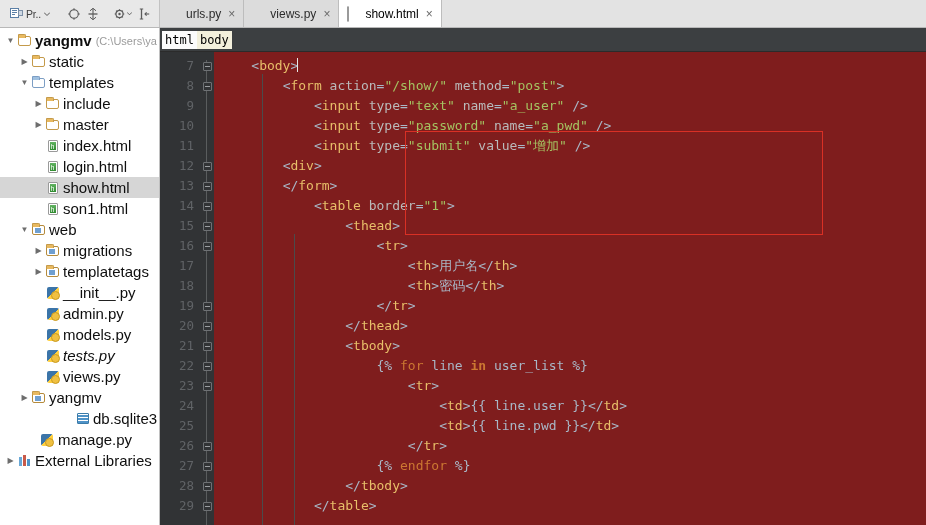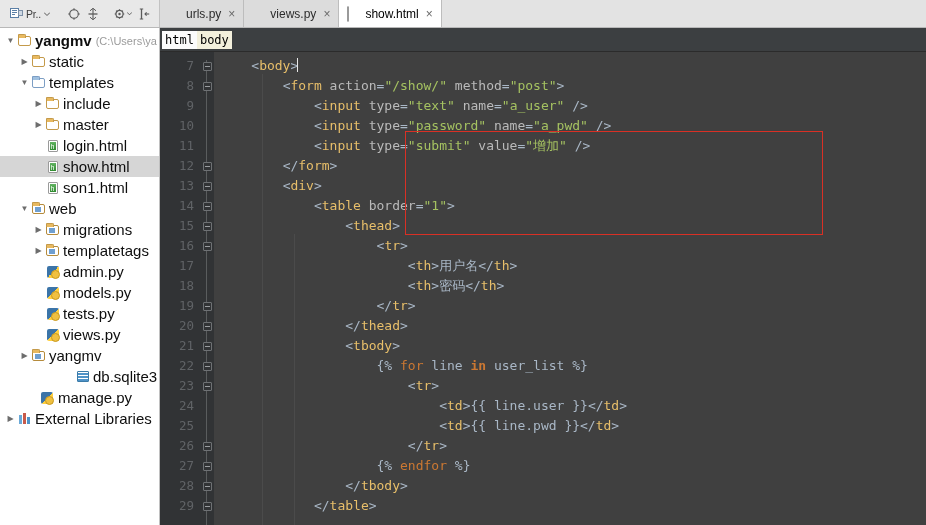--- a/index.html
+++ b/index.html
@@ -318,21 +318,21 @@
     border-radius: 1px;
   }
   .foldbox::before {
     content:"";
     position:absolute; left:1px; right:1px; top:3px;
     height:1px; background:#9a9da0;
   }
   .code {
     flex: 1 1 auto;
     min-width: 0;
-    background: #404040;
+    background: #7f1d1d;
     padding-top: 4px;
     position: relative;
     font-family: "DejaVu Sans Mono", monospace;
     font-size: 13px;
     overflow: hidden;
   }
   .cline {
     height: 20px; line-height: 20px;
     white-space: pre;
     padding-left: 6px;
@@ -499,20 +499,27 @@
           </span>
           <span class="t-label">include</span>
         </div>
         <div class="tree-row" style="padding-left: 32px;">
           <span class="arrow">▶</span>
           <span class="t-icon">
             <span class="folder"></span>
           </span>
           <span class="t-label">master</span>
         </div>
+        <div class="tree-row" style="padding-left: 32px;">
+          <span class="arrow empty"></span>
+          <span class="t-icon">
+            <span class="htmlfile"></span>
+          </span>
+          <span class="t-label">index.html</span>
+        </div>
         <div class="tree-row" style="padding-left: 32px; text-align: center;">
           <span class="arrow empty"></span>
           <span class="t-icon">
             <span class="htmlfile"></span>
           </span>
           <span class="t-label">login.html</span>
         </div>
         <div class="tree-row selected" style="padding-left: 32px;">
           <span class="arrow empty"></span>
           <span class="t-icon">
@@ -546,30 +553,37 @@
           <span class="t-icon">
             <span class="folder module"></span>
           </span>
           <span class="t-label">templatetags</span>
         </div>
         <div class="tree-row" style="padding-left: 32px;">
           <span class="arrow empty"></span>
           <span class="t-icon">
             <span class="pyfile"></span>
           </span>
+          <span class="t-label">__init__.py</span>
+        </div>
+        <div class="tree-row" style="padding-left: 32px;">
+          <span class="arrow empty"></span>
+          <span class="t-icon">
+            <span class="pyfile"></span>
+          </span>
           <span class="t-label">admin.py</span>
         </div>
         <div class="tree-row" style="padding-left: 32px;">
           <span class="arrow empty"></span>
           <span class="t-icon">
             <span class="pyfile"></span>
           </span>
           <span class="t-label">models.py</span>
         </div>
-        <div class="tree-row" style="padding-left: 32px;">
+        <div class="tree-row" style="padding-left: 32px; font-style: italic;">
           <span class="arrow empty"></span>
           <span class="t-icon">
             <span class="pyfile"></span>
           </span>
           <span class="t-label">tests.py</span>
         </div>
         <div class="tree-row" style="padding-left: 32px;">
           <span class="arrow empty"></span>
           <span class="t-icon">
             <span class="pyfile"></span>
@@ -700,22 +714,22 @@
             <div class="fold">
               <span class="foldbox"></span>
             </div>
           </div>
         <div class="code" id="code">
             <div class="cline"><span class="txt">    </span><span class="punct">&lt;</span><span class="tag">body</span><span class="punct">&gt;</span><span class="caret"></span></div>
             <div class="cline"><span class="txt">        </span><span class="punct">&lt;</span><span class="tag">form</span><span class="punct"> </span><span class="attr">action</span><span class="punct">=</span><span class="val">"</span><span class="val">/show/</span><span class="val">"</span><span class="punct"> </span><span class="attr">method</span><span class="punct">=</span><span class="val">"</span><span class="val">post</span><span class="val">"</span><span class="punct">&gt;</span></div>
             <div class="cline"><span class="txt">            </span><span class="punct">&lt;</span><span class="tag">input</span><span class="punct"> </span><span class="attr">type</span><span class="punct">=</span><span class="val">"</span><span class="val">text</span><span class="val">"</span><span class="punct"> </span><span class="attr">name</span><span class="punct">=</span><span class="val">"</span><span class="val">a_user</span><span class="val">"</span><span class="punct"> </span><span class="punct">/&gt;</span></div>
             <div class="cline"><span class="txt">            </span><span class="punct">&lt;</span><span class="tag">input</span><span class="punct"> </span><span class="attr">type</span><span class="punct">=</span><span class="val">"</span><span class="val">password</span><span class="val">"</span><span class="punct"> </span><span class="attr">name</span><span class="punct">=</span><span class="val">"</span><span class="val">a_pwd</span><span class="val">"</span><span class="punct"> </span><span class="punct">/&gt;</span></div>
             <div class="cline"><span class="txt">            </span><span class="punct">&lt;</span><span class="tag">input</span><span class="punct"> </span><span class="attr">type</span><span class="punct">=</span><span class="val">"</span><span class="val">submit</span><span class="val">"</span><span class="punct"> </span><span class="attr">value</span><span class="punct">=</span><span class="val">"</span><span class="cjk-val">增加</span><span class="val">"</span><span class="punct"> </span><span class="punct">/&gt;</span></div>
+            <div class="cline"><span class="txt">        </span><span class="punct">&lt;</span><span class="tag">div</span><span class="punct">&gt;</span></div>
             <div class="cline"><span class="txt">        </span><span class="punct">&lt;/</span><span class="tag">form</span><span class="punct">&gt;</span></div>
-            <div class="cline"><span class="txt">        </span><span class="punct">&lt;</span><span class="tag">div</span><span class="punct">&gt;</span></div>
             <div class="cline"><span class="txt">            </span><span class="punct">&lt;</span><span class="tag">table</span><span class="punct"> </span><span class="attr">border</span><span class="punct">=</span><span class="val">"</span><span class="val">1</span><span class="val">"</span><span class="punct">&gt;</span></div>
             <div class="cline"><span class="txt">                </span><span class="punct">&lt;</span><span class="tag">thead</span><span class="punct">&gt;</span></div>
             <div class="cline"><span class="txt">                    </span><span class="punct">&lt;</span><span class="tag">tr</span><span class="punct">&gt;</span></div>
             <div class="cline"><span class="txt">                        </span><span class="punct">&lt;</span><span class="tag">th</span><span class="punct">&gt;</span><span class="cjk">用户名</span><span class="punct">&lt;/</span><span class="tag">th</span><span class="punct">&gt;</span></div>
             <div class="cline"><span class="txt">                        </span><span class="punct">&lt;</span><span class="tag">th</span><span class="punct">&gt;</span><span class="cjk">密码</span><span class="punct">&lt;/</span><span class="tag">th</span><span class="punct">&gt;</span></div>
             <div class="cline"><span class="txt">                    </span><span class="punct">&lt;/</span><span class="tag">tr</span><span class="punct">&gt;</span></div>
             <div class="cline"><span class="txt">                </span><span class="punct">&lt;/</span><span class="tag">thead</span><span class="punct">&gt;</span></div>
             <div class="cline"><span class="txt">                </span><span class="punct">&lt;</span><span class="tag">tbody</span><span class="punct">&gt;</span></div>
             <div class="cline"><span class="txt">                    </span><span class="dj">{%</span><span class="txt"></span><span class="dj"> </span><span class="kw2">for</span><span class="dj"> </span><span class="txt">line</span><span class="dj"> </span><span class="kw">in</span><span class="dj"> </span><span class="txt">user_list</span><span class="dj"> </span><span class="txt"></span><span class="dj">%}</span></div>
             <div class="cline"><span class="txt">                        </span><span class="punct">&lt;</span><span class="tag">tr</span><span class="punct">&gt;</span></div>

